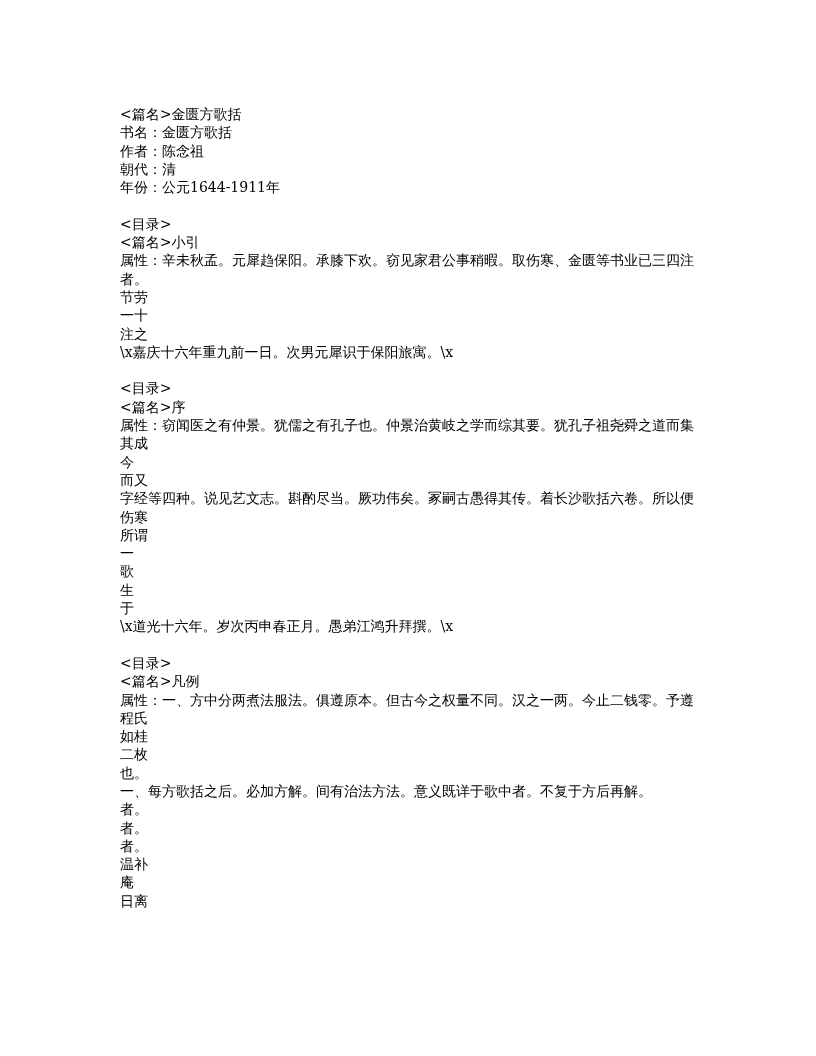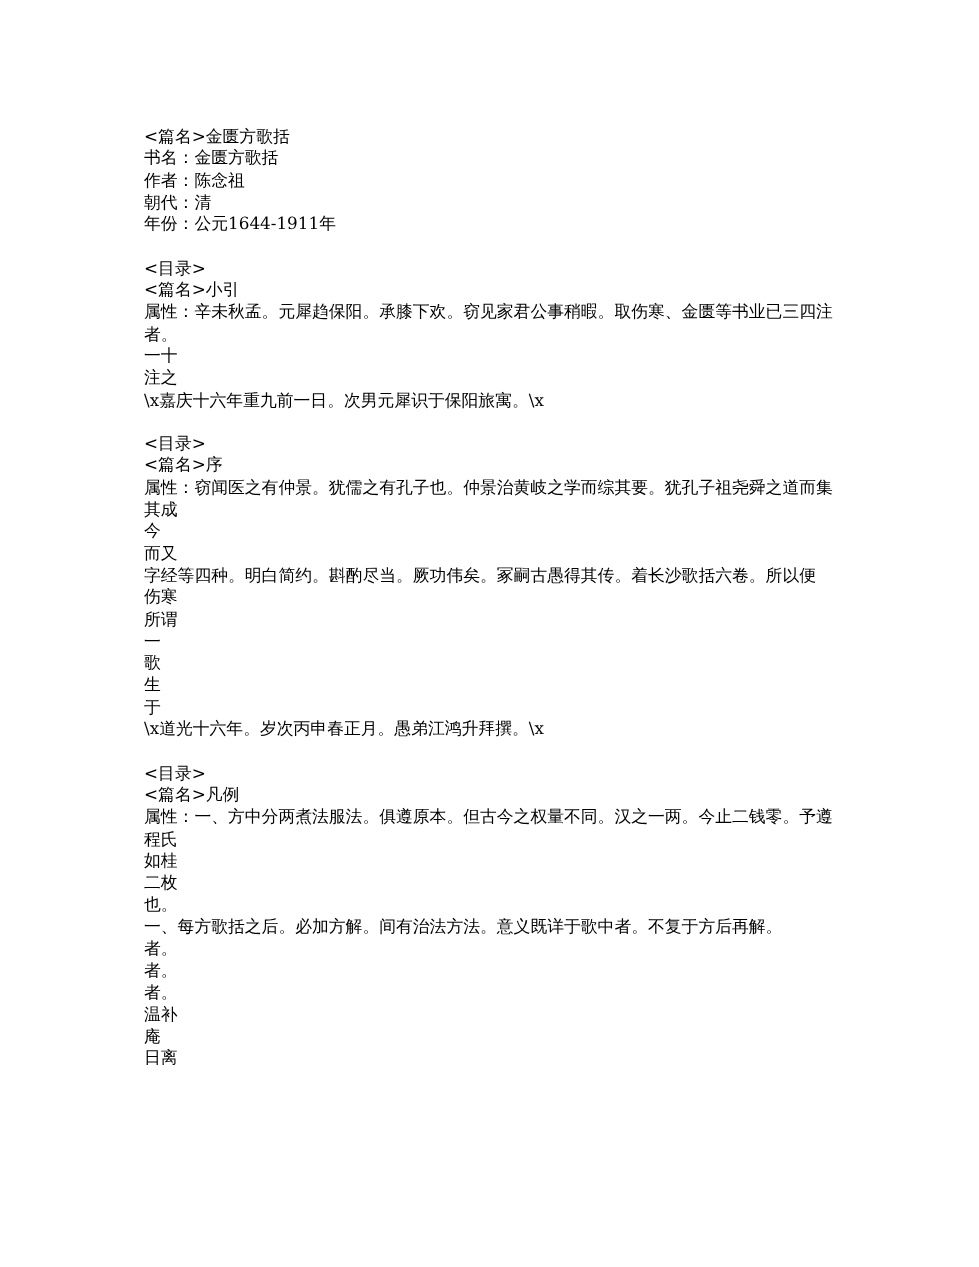--- a/index.html
+++ b/index.html
@@ -41,34 +41,35 @@
   <div class="line">作者：陈念祖</div>
   <div class="line">朝代：清</div>
   <div class="line">年份：公元1644-1911年</div>
   <div class="blank"></div>
 
   <div>
     <div class="line">&lt;目录&gt;</div>
     <div class="line">&lt;篇名&gt;小引</div>
     <div class="line">属性：辛未秋孟。元犀趋保阳。承膝下欢。窃见家君公事稍暇。取伤寒、金匮等书业已三四注</div>
     <div class="line">者。</div>
+    <div class="line">节劳</div>
     <div class="line">一十</div>
     <div class="line">注之</div>
     <div class="line">\x嘉庆十六年重九前一日。次男元犀识于保阳旅寓。\x</div>
   </div>
   <div class="blank"></div>
 
   <div>
     <div class="line">&lt;目录&gt;</div>
     <div class="line">&lt;篇名&gt;序</div>
     <div class="line">属性：窃闻医之有仲景。犹儒之有孔子也。仲景治黄岐之学而综其要。犹孔子祖尧舜之道而集</div>
     <div class="line">其成</div>
     <div class="line">今</div>
     <div class="line">而又</div>
-    <div class="line">字经等四种。明白简约。斟酌尽当。厥功伟矣。冢嗣古愚得其传。着长沙歌括六卷。所以便</div>
+    <div class="line">字经等四种。说见艺文志。斟酌尽当。厥功伟矣。冢嗣古愚得其传。着长沙歌括六卷。所以便</div>
     <div class="line">伤寒</div>
     <div class="line">所谓</div>
     <div class="line">一</div>
     <div class="line">歌</div>
     <div class="line">生</div>
     <div class="line">于</div>
     <div class="line">\x道光十六年。岁次丙申春正月。愚弟江鸿升拜撰。\x</div>
   </div>
   <div class="blank"></div>
 

